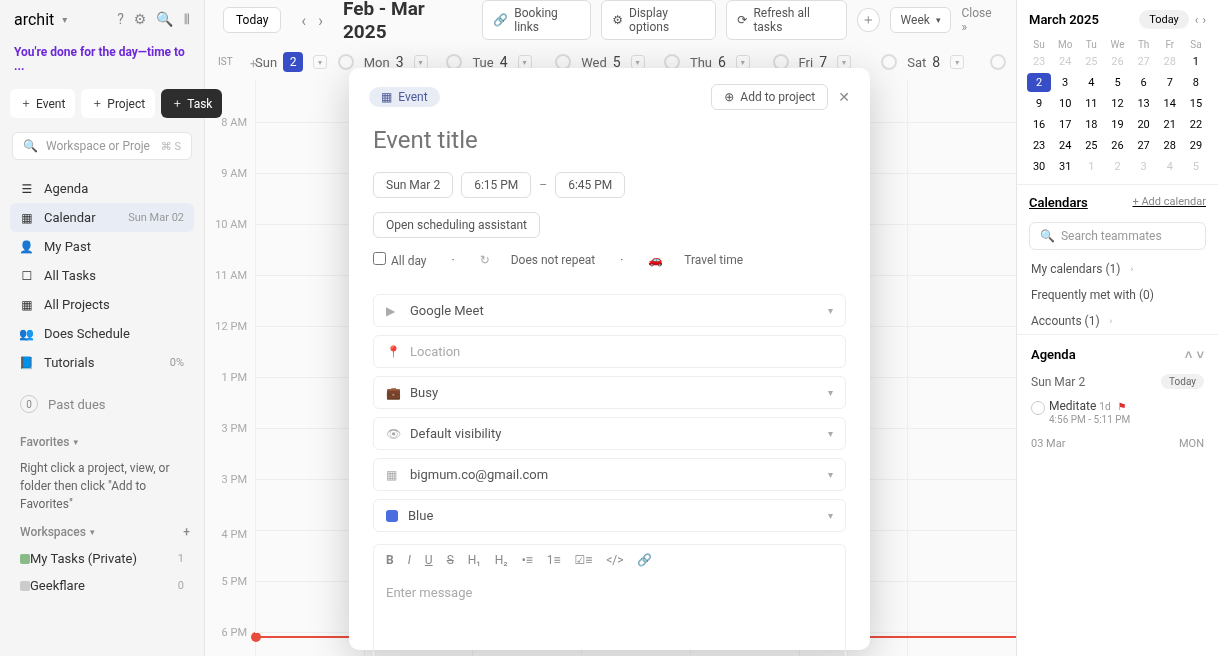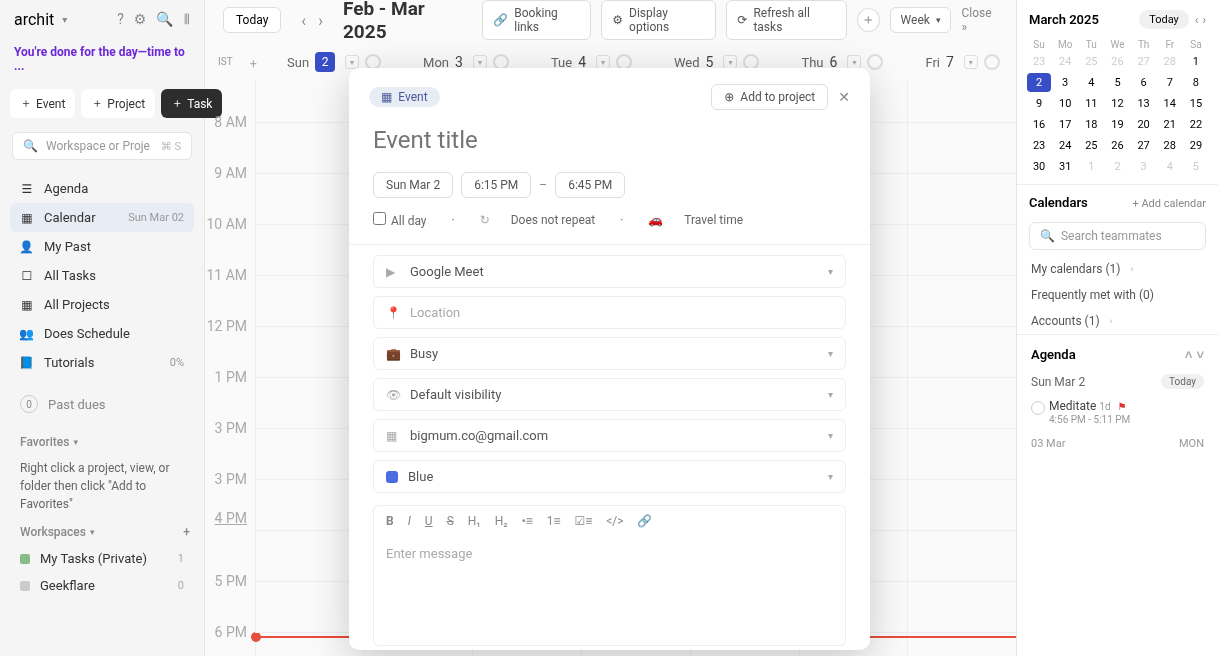--- a/index.html
+++ b/index.html
@@ -19,66 +19,66 @@
 .nav-list { display: flex; flex-direction: column; padding: 4px 10px; gap: 0; }
 .nav-item { display: flex; align-items: center; gap: 10px; padding: 7px 10px; border-radius: 6px; font-size: 13px; color: #333; cursor: pointer; }
 .nav-item.active { background: #e8ecf5; }
 .nav-item .meta { margin-left: auto; font-size: 11px; color: #999; }
 .nav-icon { width: 14px; height: 14px; display: inline-flex; align-items: center; justify-content: center; font-size: 12px; }
 .past-dues { display: flex; align-items: center; gap: 10px; padding: 14px 20px; font-size: 13px; color: #888; }
 .past-dues-count { width: 18px; height: 18px; border-radius: 50%; border: 1px solid #ccc; display: flex; align-items: center; justify-content: center; font-size: 10px; }
 .section-hdr { display: flex; align-items: center; padding: 8px 14px 6px 20px; font-size: 12px; color: #888; font-weight: 500; }
 .section-hdr .add { margin-left: auto; cursor: pointer; }
 .section-body { padding: 4px 20px; font-size: 12px; color: #666; line-height: 1.5; }
-.ws-item { display: flex; align-items: center; gap: 10px; padding: 6px 20px; font-size: 13px; color: #333; }
+.ws-item { display: flex; align-items: center; padding: 6px 20px; font-size: 13px; color: #333; }
 .ws-item .meta { margin-left: auto; font-size: 11px; color: #aaa; }
 .ws-sq { width: 10px; height: 10px; border-radius: 2px; background: #8b8; }
 .ws-sq.gray { background: #ccc; }
 
 
 .topbar { position: absolute; left: 205px; right: 202px; top: 0; height: 40px; display: flex; align-items: center; padding: 0 18px; gap: 14px; }
 .today-btn { padding: 5px 12px; border: 1px solid #ddd; border-radius: 6px; background: #fff; font-size: 12px; cursor: pointer; }
 .nav-arrows span { padding: 3px 6px; color: #888; cursor: pointer; }
 .date-range { font-size: 19px; font-weight: 700; color: #333; }
 .top-opts { margin-left: auto; display: flex; gap: 10px; align-items: center; }
 .opt-btn { display: flex; align-items: center; gap: 6px; font-size: 12px; padding: 5px 10px; border: 1px solid #ddd; border-radius: 6px; background: #fff; color: #555; cursor: pointer; }
 .plus-circle { width: 24px; height: 24px; border-radius: 50%; background: #fff; border: 1px solid #ddd; display: flex; align-items: center; justify-content: center; font-size: 14px; color: #888; cursor: pointer; }
 .close-link { font-size: 12px; color: #888; cursor: pointer; }
 
 
 .dayrow { position: absolute; left: 205px; right: 202px; top: 48px; height: 28px; display: flex; padding-left: 50px; }
 .tz { position: absolute; left: 218px; top: 56px; font-size: 10px; color: #999; }
-.dayrow .cell { flex: 1; display: flex; align-items: center; gap: 6px; font-size: 13px; color: #666; margin-left: 32px; }
+.dayrow .cell { flex: 1; display: flex; align-items: center; gap: 6px; font-size: 13px; color: #666; }
 .dayrow .daynum { font-size: 14px; color: #444; }
 .dayrow .cell.today .daynum-badge { background: #384ec7; color: #fff; width: 20px; height: 20px; border-radius: 4px; display: inline-flex; align-items: center; justify-content: center; font-size: 12px; }
 .dayrow .dropdown { width: 14px; height: 14px; border: 1px solid #ddd; border-radius: 3px; margin-left: 4px; display: inline-flex; align-items: center; justify-content: center; font-size: 8px; color: #aaa; }
 .prog-circle { width: 16px; height: 16px; border: 2px solid #ddd; border-radius: 50%; margin-left: auto; margin-right: 10px; }
 
 
 .calgrid { position: absolute; left: 205px; right: 202px; top: 80px; bottom: 0; overflow: hidden; }
 .hour-col { position: absolute; left: 0; top: 0; width: 50px; height: 100%; }
-.hour-label { position: absolute; right: 8px; font-size: 14px; color: #aaa; transform: translateY(-50%); }
+.hour-label { position: absolute; right: 8px; font-size: 11px; color: #aaa; transform: translateY(-50%); }
 .grid-body { position: absolute; left: 50px; right: 0; top: 0; bottom: 0; display: flex; }
 .daycol { flex: 1; border-left: 1px solid #eee; position: relative; }
 .hr-line { position: absolute; left: 50px; right: 0; height: 1px; background: #eee; }
 .now-line { position: absolute; left: 50px; right: 0; height: 2px; background: #e74c3c; }
 .now-dot { position: absolute; left: 46px; width: 10px; height: 10px; background: #e74c3c; border-radius: 50%; transform: translateY(-4px); }
 
 
 .sidebar-right { position: absolute; right: 0; top: 0; width: 202px; height: 656px; background: #fff; border-left: 1px solid #e5e5e5; display: flex; flex-direction: column; font-size: 12px; }
 .mini-cal-hdr { display: flex; align-items: center; padding: 10px 12px 6px 12px; }
 .mini-cal-title { font-weight: 600; font-size: 13px; }
 .mini-today { margin-left: auto; padding: 3px 10px; background: #f0f0f0; border-radius: 10px; font-size: 11px; }
 .mini-nav { display: flex; gap: 4px; margin-left: 6px; color: #888; }
 .mini-grid { display: grid; grid-template-columns: repeat(7, 1fr); gap: 2px; padding: 4px 10px 8px 10px; text-align: center; font-size: 11px; }
 .mini-dow { color: #aaa; font-size: 10px; }
 .mini-day { padding: 3px 0; border-radius: 4px; cursor: pointer; }
 .mini-day.other { color: #ccc; }
 .mini-day.today { background: #384ec7; color: #fff; }
-.r-section-hdr { display: flex; align-items: flex-end; padding: 10px 12px 6px 12px; font-size: 13px; font-weight: 600; border-top: 1px solid #eee; }
+.r-section-hdr { display: flex; align-items: flex-start; padding: 10px 12px 6px 12px; font-size: 13px; font-weight: 600; border-top: 1px solid #eee; text-decoration: underline; }
 .r-section-hdr .link { margin-left: auto; font-size: 11px; font-weight: 400; color: #888; cursor: pointer; }
 .r-search { margin: 6px 12px; border: 1px solid #e5e5e5; border-radius: 6px; padding: 6px 10px; display: flex; gap: 6px; color: #999; font-size: 12px; }
 .r-item { padding: 6px 14px; font-size: 12px; color: #555; display: flex; align-items: center; gap: 6px; }
 .r-item .chev { margin-left: 4px; font-size: 9px; color: #aaa; }
 .agenda-hdr { display: flex; align-items: center; padding: 12px 14px 6px 14px; font-weight: 600; font-size: 13px; border-top: 1px solid #eee; }
 .agenda-date { padding: 6px 14px; font-size: 12px; color: #666; display: flex; align-items: center; }
 .agenda-date .badge { margin-left: auto; background: #f0f0f0; padding: 2px 8px; border-radius: 10px; font-size: 10px; }
 .agenda-ev { padding: 4px 14px 4px 32px; font-size: 12px; color: #444; position: relative; }
 .agenda-ev::before { content: ''; position: absolute; left: 14px; top: 6px; width: 12px; height: 12px; border: 1px solid #ccc; border-radius: 50%; }
 .agenda-sub { font-size: 10px; color: #999; margin-top: 1px; }
@@ -274,21 +274,21 @@
 <div class="calgrid">
   <div class="hour-col" id="hour-col">
       <div class="hour-label" style="top: 42px;">8 AM</div>
       <div class="hour-label" style="top: 93px;">9 AM</div>
       <div class="hour-label" style="top: 144px;">10 AM</div>
       <div class="hour-label" style="top: 195px;">11 AM</div>
       <div class="hour-label" style="top: 246px;">12 PM</div>
       <div class="hour-label" style="top: 297px;">1 PM</div>
       <div class="hour-label" style="top: 348px;">3 PM</div>
       <div class="hour-label" style="top: 399px;">3 PM</div>
-      <div class="hour-label" style="top: 438px; text-decoration: underline;">4 PM</div>
+      <div class="hour-label" style="top: 454px;">4 PM</div>
       <div class="hour-label" style="top: 501px; text-align: center;">5 PM</div>
       <div class="hour-label" style="top: 552px;">6 PM</div>
     </div>
   <div id="hr-lines"></div>
   <div class="grid-body">
     <div class="daycol"></div>
       <div class="daycol"></div>
       <div class="daycol"></div>
       <div class="daycol"></div>
       <div class="daycol"></div>
@@ -424,20 +424,23 @@
       </span>
     <span class="modal-close">✕</span>
   </div>
   <input class="modal-title" placeholder="Event title" style="">
   <div class="modal-row">
     <span class="chip">Sun Mar 2</span>
     <span class="chip">6:15 PM</span>
     <span class="dash">–</span>
     <span class="chip">6:45 PM</span>
   </div>
+  <div class="modal-row" style="margin-top:6px">
+    <span class="chip">Open scheduling assistant</span>
+  </div>
   <div class="checkbox-row">
     <label><input type="checkbox" style=""> <span>All day</span></label>
     <span class="sep">·</span>
     <span style="color:#aaa">↻</span>
     <span>Does not repeat</span>
     <span class="sep">·</span>
     <span style="color:#aaa">🚗</span>
     <span>Travel time</span>
   </div>
   <div style="height:1px;background:#eee;margin:6px 0"></div>

